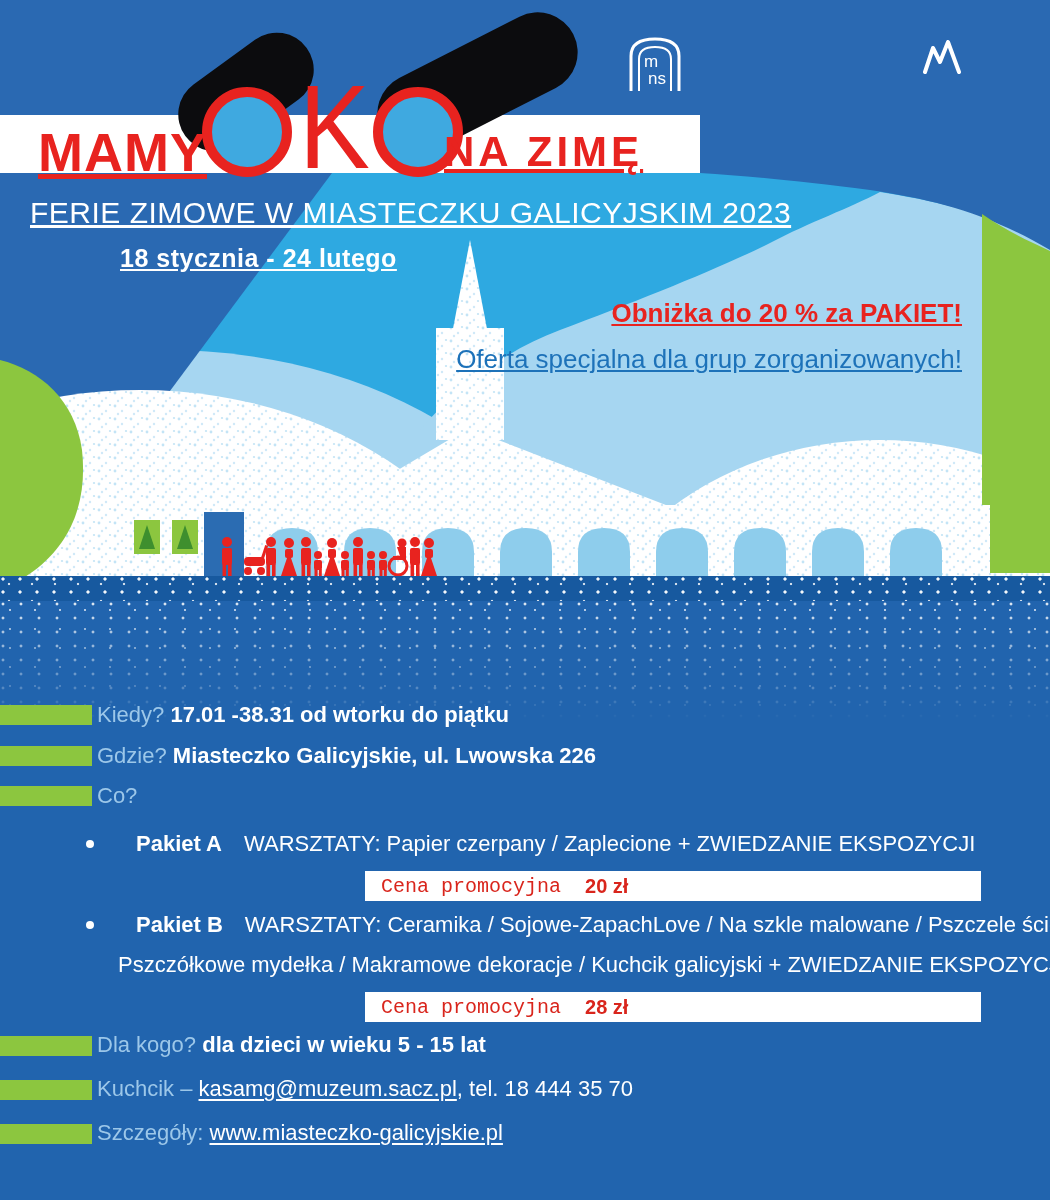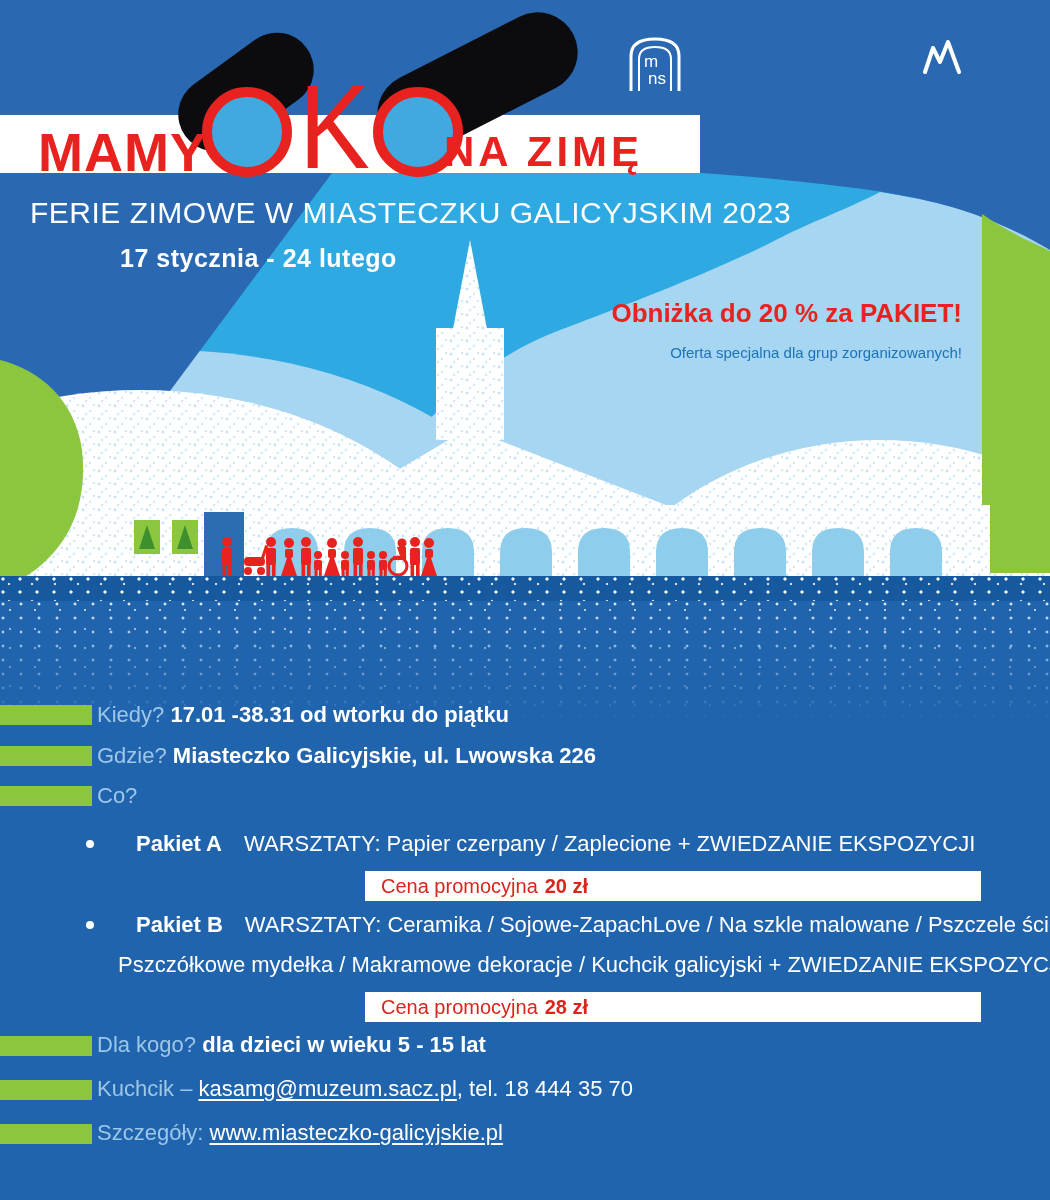--- a/index.html
+++ b/index.html
@@ -3,21 +3,21 @@
 <meta charset="utf-8">
 <style>
   html,body{margin:0;padding:0;background:#123;}
   .poster{
     position:relative;width:1050px;height:1200px;overflow:hidden;
     background:#2164ae;
     font-family:"Liberation Sans", sans-serif;
     -webkit-font-smoothing:antialiased;
   }
   .abs{position:absolute;}
-  .nowrap{white-space:nowrap;}
+  .nowrap{white-space:nowrap;text-decoration:underline;}
 
   
   .muz-text1{left:692px;top:40px;color:#fff;font-size:18px;font-weight:600;letter-spacing:.8px;
              border-bottom:2px solid #fff;padding-bottom:3px;}
   .muz-text2{left:692px;top:68px;color:#fff;font-size:14.5px;font-weight:600;letter-spacing:.4px;}
   .muz-text3{left:628px;top:94px;color:#fff;font-size:11.5px;letter-spacing:.55px;}
   .mal-label{left:899px;top:76px;color:#fff;font-size:13.5px;font-weight:700;letter-spacing:1px;}
 
   
   .blackshape{background:#0c0c0e;border-radius:42px;z-index:6;}
@@ -28,21 +28,21 @@
   .o1{left:202px;top:87px;} .o2{left:373px;top:87px;}
   .t-k{left:299px;top:68px;font-size:118px;line-height:1;font-weight:400;color:#e8231f;
        transform:scaleX(.9);transform-origin:left top;z-index:7;}
   .t-nazime{left:444px;top:128px;font-size:42px;font-weight:700;color:#e8231f;letter-spacing:4px;z-index:7;}
 
   
   .subtitle{left:30px;top:196px;font-size:30px;color:#ffffff;letter-spacing:.5px;z-index:8;}
   .dates{left:120px;top:244px;font-size:25px;font-weight:700;color:#fff;letter-spacing:.5px;z-index:8;}
   .promo{right:88px;top:298px;text-align:right;z-index:8;}
   .promo-head{font-size:26px;font-weight:700;color:#e8231f;}
-  .promo-sub{font-size:15px;color:#1d72b9;margin-top:15px;}
+  .promo-sub{font-size:26px;color:#1d72b9;margin-top:15px;}
 
   
   .ground-strip{left:0;top:576px;width:1050px;height:25px;background:#17599f;z-index:2;
     background-image:
       radial-gradient(circle at 3px 3px, rgba(255,255,255,.95) 1.4px, transparent 1.8px),
       radial-gradient(circle at 9px 8px, rgba(255,255,255,.8) 1.2px, transparent 1.6px),
       radial-gradient(circle at 15px 4px, rgba(255,255,255,.9) 1.1px, transparent 1.5px);
     background-size:17px 13px,23px 17px,13px 11px;}
   .snow-fade{left:0;top:601px;width:1050px;height:120px;z-index:2;
     background-image:
@@ -56,22 +56,22 @@
   .gbar{left:0;width:92px;height:20px;background:#8cc63f;z-index:3;}
   .row{font-size:22px;color:#fff;z-index:4;white-space:nowrap;}
   .lbl{color:#9cc7e9;font-weight:400;}
   .val{font-weight:700;color:#fff;}
   .reg{font-weight:400;color:#fff;}
   .bullet{width:8px;height:8px;border-radius:50%;background:#fff;z-index:4;}
   .pk-name{font-weight:700;margin-left:18px;}
   .pk-body{font-weight:400;margin-left:22px;}
   .pricebar{left:365px;width:616px;height:30px;background:#fff;z-index:4;
             display:flex;align-items:center;padding-left:16px;box-sizing:border-box;}
-  .pricebar .pl{color:#d9251c;font-size:20px;font-weight:400;}
-  .pricebar .pv{color:#d9251c;font-size:20px;font-weight:700;margin-left:7px;}
+  .pricebar .pl{color:#d9251c;font-size:20px;font-weight:400;font-family:Liberation Mono, monospace;}
+  .pricebar .pv{color:#d9251c;font-size:20px;font-weight:700;margin-left:24px;}
   .link{color:#fff;text-decoration:underline;text-underline-offset:3px;cursor:pointer;}
 </style>
 </head>
 <body>
 
 <div class="poster">
 
   <svg class="abs" style="left:0;top:0;z-index:1" width="1050" height="576" viewBox="0 0 1050 576">
     <defs>
       <pattern id="snw" width="16" height="13" patternUnits="userSpaceOnUse">
@@ -195,21 +195,21 @@
 
   <div class="abs blackshape bs-a"></div>
   <div class="abs blackshape bs-b"></div>
   <div class="abs t-mamy nowrap">MAMY</div>
   <div class="abs oko-o o1"></div>
   <div class="abs t-k">K</div>
   <div class="abs oko-o o2"></div>
   <div class="abs t-nazime nowrap">NA ZIMĘ</div>
 
   <div class="abs subtitle nowrap">FERIE ZIMOWE W MIASTECZKU GALICYJSKIM 2023</div>
-  <div class="abs dates nowrap">17 stycznia - 24 lutego</div>
+  <div class="abs dates nowrap">18 stycznia - 24 lutego</div>
   <div class="abs promo">
     <div class="promo-head nowrap">Obniżka do 20 % za PAKIET!</div>
     <div class="promo-sub nowrap">Oferta specjalna dla grup zorganizowanych!</div>
   </div>
 
   <div class="abs ground-strip"></div>
   <div class="abs snow-fade"></div>
 
   <div class="abs gbar" style="top:705px"></div>
   <div class="abs row" style="left:97px;top:702px">

